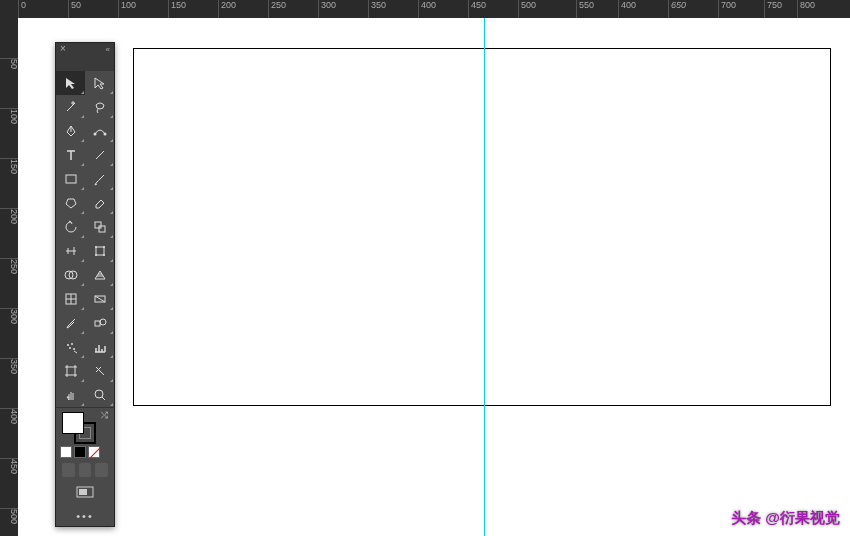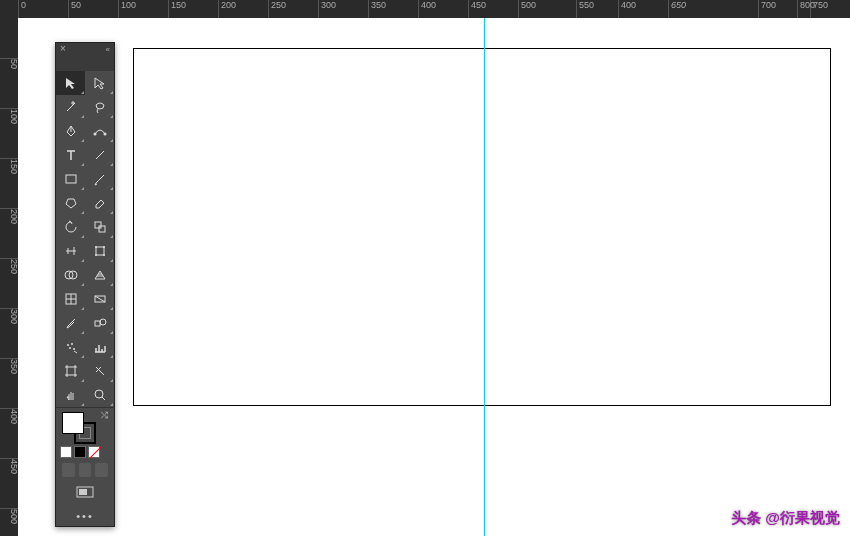--- a/index.html
+++ b/index.html
@@ -58,22 +58,22 @@
     <div class="tick" style="left: 218px;">200</div>
     <div class="tick" style="left: 268px;">250</div>
     <div class="tick" style="left: 318px;">300</div>
     <div class="tick" style="left: 368px;">350</div>
     <div class="tick" style="left: 418px;">400</div>
     <div class="tick" style="left: 468px;">450</div>
     <div class="tick" style="left: 518px;">500</div>
     <div class="tick" style="left: 576px;">550</div>
     <div class="tick" style="left: 618px;">400</div>
     <div class="tick" style="left: 668px; font-style: italic;">650</div>
-    <div class="tick" style="left: 718px; margin-left: 40px;">700</div>
-    <div class="tick" style="left: 810px;">750</div>
+    <div class="tick" style="left: 718px;">700</div>
+    <div class="tick" style="left: 764px;">750</div>
     <div class="tick" style="left: 777px; margin-left: 20px;">800</div>
   </div>
 <div class="ruler-v" id="ruler-v">
     <div class="tick" style="top: 40px;">50</div>
     <div class="tick" style="top: 90px;">100</div>
     <div class="tick" style="top: 140px;">150</div>
     <div class="tick" style="top: 190px;">200</div>
     <div class="tick" style="top: 240px;">250</div>
     <div class="tick" style="top: 290px;">300</div>
     <div class="tick" style="top: 340px;">350</div>

